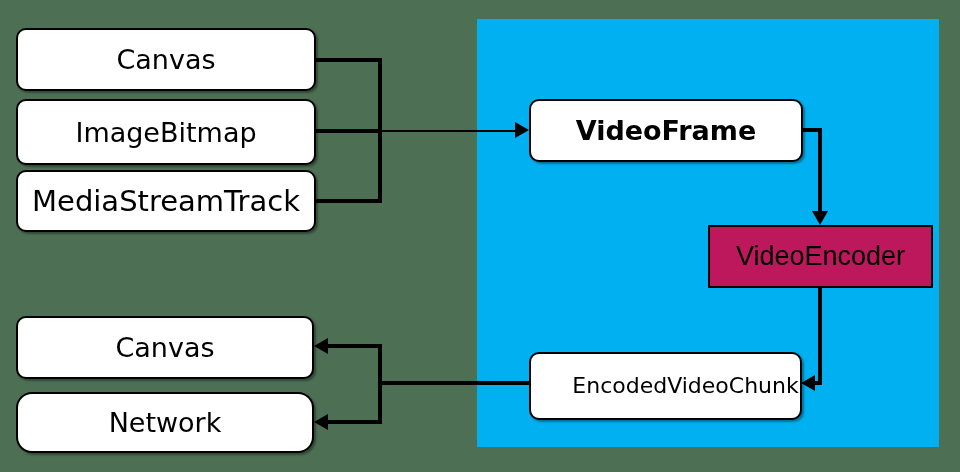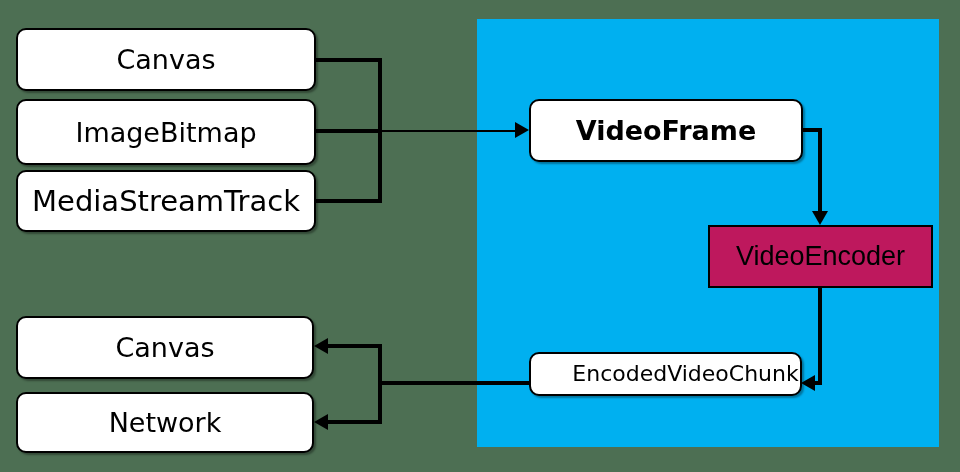--- a/index.html
+++ b/index.html
@@ -29,24 +29,24 @@
   .arr { position:absolute; width:0; height:0; }
   .arr.right { border-top:8px solid transparent; border-bottom:8px solid transparent; border-left:14px solid #000; }
   .arr.left  { border-top:8px solid transparent; border-bottom:8px solid transparent; border-right:14px solid #000; }
   .arr.down  { border-left:8px solid transparent; border-right:8px solid transparent; border-top:14px solid #000; }
 
   
   #n-canvas            { left:16px;  top:28px;  width:300px; height:63px; }
   #n-imagebitmap       { left:16px;  top:99px;  width:300px; height:66px; }
   #n-mediastreamtrack  { left:16px;  top:170px; width:300px; height:62px; }
   #n-storage           { left:16px;  top:316px; width:298px; height:63px; }
-  #n-network           { left:16px;  top:392px; width:298px; height:61px; }
+  #n-network           { left:16px;  top:392px; width:298px; height:61px;border-radius:16px; }
   #n-videoframe        { left:529px; top:99px;  width:274px; height:63px;font-weight:bold; }
   #n-videoencoder      { left:708px; top:225px; width:225px; height:63px; }
-  #n-encodedvideochunk { left:529px; top:352px; width:273px; height:44px;padding-left:40px; }
+  #n-encodedvideochunk { left:529px; top:352px; width:273px; height:68px;padding-left:40px; }
 </style>
 </head>
 <body>
 
 <div id="stage" style="background: rgb(77, 111, 83);">
 
   <div class="region" id="cyan-region" style="background: rgb(0, 176, 240);"></div>
 
   <div class="line" style="left:316px; top:58px;  width:65px;  height:4px;"></div>
   <div class="line" style="left:316px; top:199px; width:65px;  height:4px;"></div>

